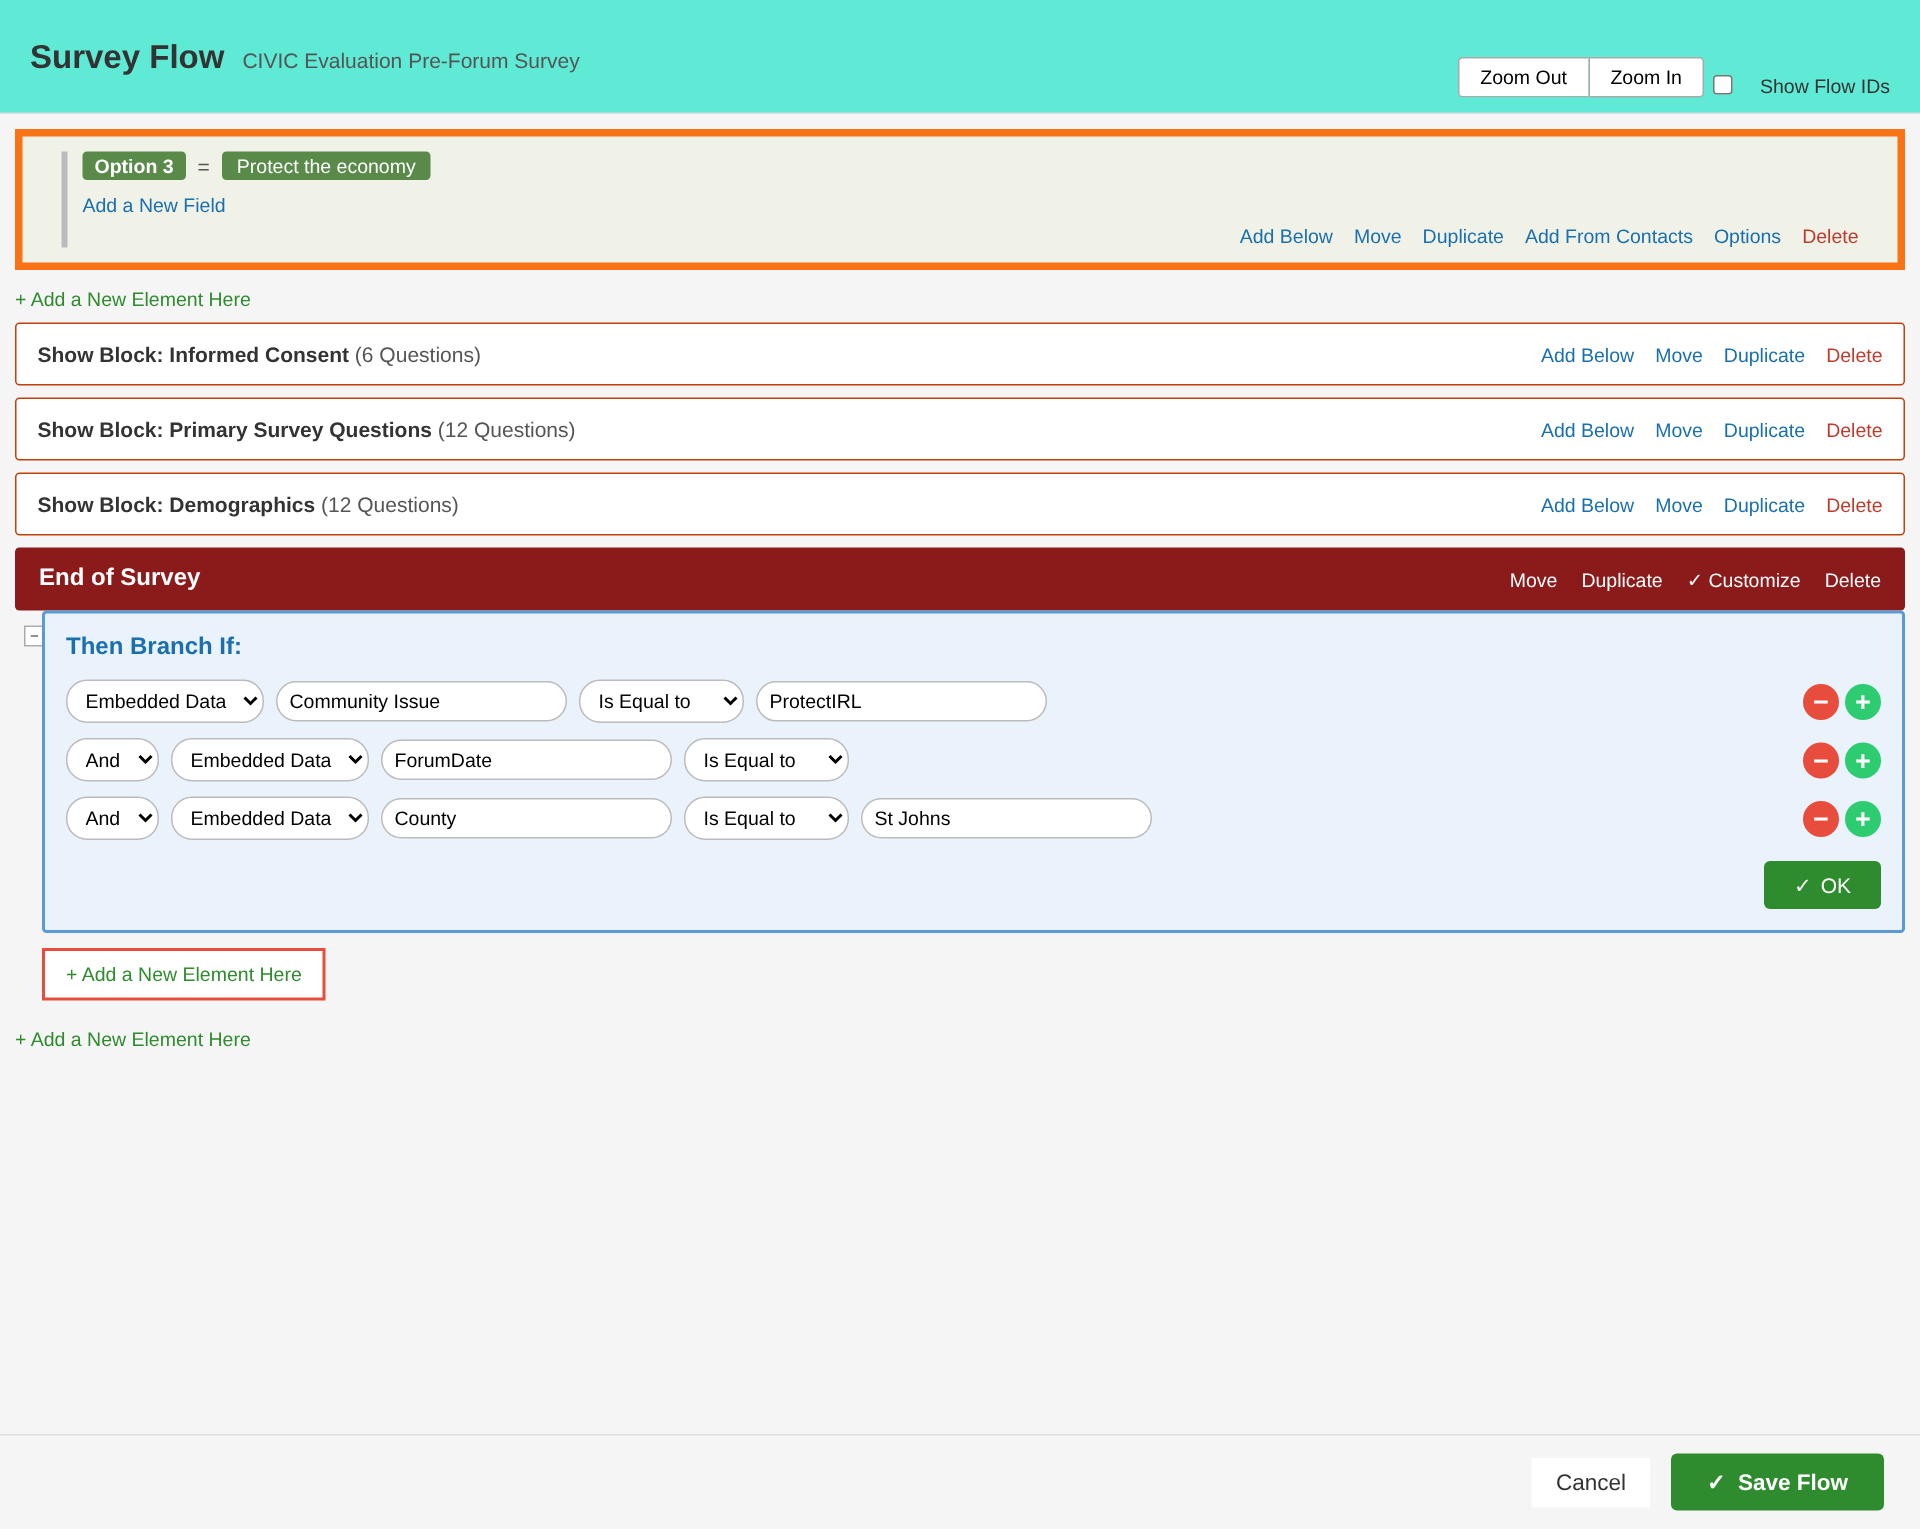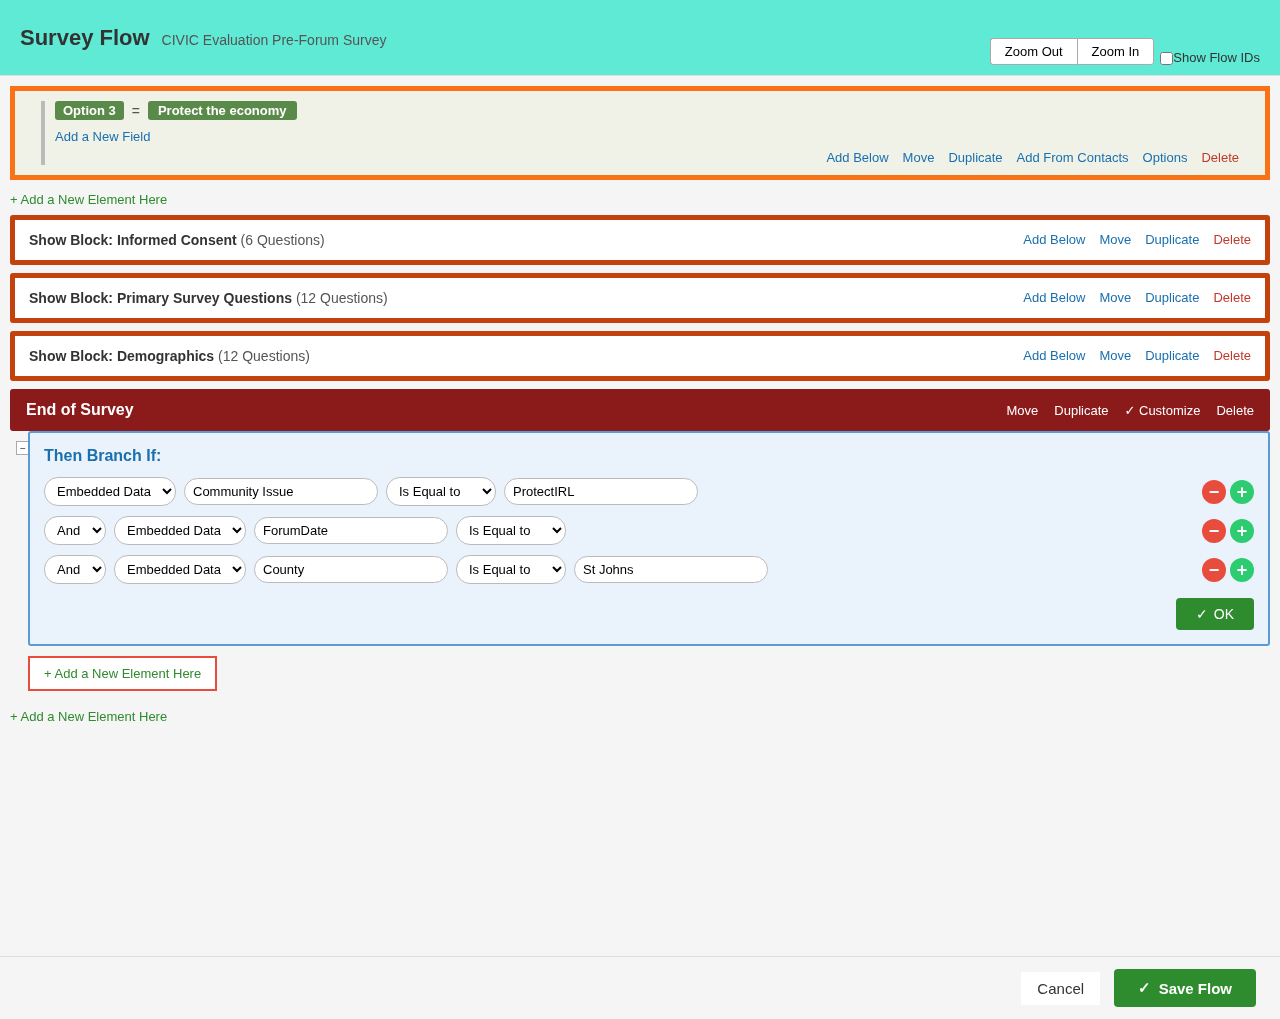--- a/index.html
+++ b/index.html
@@ -8,40 +8,40 @@
     
     .header { background: #5eead4; border-bottom: 1px solid #ddd; padding: 10px 20px; display: flex; align-items: center; justify-content: space-between; }
     .header-left { display: flex; align-items: baseline; gap: 12px; }
     .header-title { font-size: 22px; font-weight: bold; color: #333; }
     .header-subtitle { font-size: 14px; color: #555; }
     .header-right { display: flex; align-items: flex-end; gap: 6px; margin-top: 28px; }
     .zoom-buttons { display: flex; gap: 0; }
     .zoom-btn { border: 1px solid #aaa; background: #fff; padding: 5px 14px; font-size: 13px; cursor: pointer; }
     .zoom-btn:first-child { border-right: none; border-radius: 3px 0 0 3px; }
     .zoom-btn:last-child { border-radius: 0 3px 3px 0; }
-    .show-flow-ids { display: flex; align-items: flex-end; gap: 0; font-size: 13px; }
+    .show-flow-ids { display: flex; align-items: flex-start; gap: 18px; font-size: 13px; }
     .show-flow-ids input { cursor: pointer; }
 
     
     .partial-block { background: #f0f2e8; border: 5px solid #f97316; margin-bottom: 4px; padding: 10px 26px; }
     .option-row { display: flex; align-items: center; gap: 8px; margin-bottom: 8px; }
     .option-badge { background: #5a8a4a; color: #fff; padding: 2px 8px; border-radius: 3px; font-size: 13px; font-weight: bold; }
     .equals-sign { font-size: 14px; color: #555; }
-    .protect-badge { background: #5a8a4a; color: #fff; padding: 2px 10px; border-radius: 3px; font-size: 13px; font-weight: bold; }
+    .protect-badge { background: #5a8a4a; color: #fff; padding: 2px 10px; border-radius: 3px; font-size: 13px; font-weight: normal; }
     .add-new-field { color: #1a6faf; font-size: 13px; cursor: pointer; text-decoration: none; }
     .block-actions { display: flex; gap: 14px; justify-content: flex-end; padding-top: 6px; }
     .action-link { color: #1a6faf; font-size: 13px; cursor: pointer; text-decoration: none; }
     .action-link.delete { color: #c0392b; }
 
     
     .add-element { color: #2e8b2e; font-size: 13px; cursor: pointer; padding: 8px 0; display: flex; align-items: center; gap: 4px; }
     .add-element-highlighted { color: #2e8b2e; font-size: 13px; cursor: pointer; padding: 8px 14px; display: flex; align-items: center; gap: 4px; border: 2px solid #e74c3c; display: inline-flex; background: #fff; }
 
     
-    .show-block { background: #fff; border: 5px solid #c2410c; border-radius: 3px; padding: 12px 14px; margin-bottom: 8px; display: flex; align-items: flex-start; justify-content: space-between; }
+    .show-block { background: #fff; border: 1px solid #c2410c; border-radius: 3px; padding: 12px 14px; margin-bottom: 8px; display: flex; align-items: center; justify-content: space-between; }
     .show-block-title { font-size: 14px; }
     .show-block-title strong { font-weight: bold; }
     .show-block-title .count { color: #555; font-weight: normal; }
     .show-block-actions { display: flex; gap: 14px; }
 
     
     .end-survey { background: #8b1a1a; color: #fff; border-radius: 3px; padding: 12px 16px; margin-bottom: 0; display: flex; align-items: center; justify-content: space-between; }
     .end-survey-title { font-size: 16px; font-weight: bold; }
     .end-survey-actions { display: flex; gap: 16px; }
     .end-survey-action { color: #fff; font-size: 13px; cursor: pointer; }

